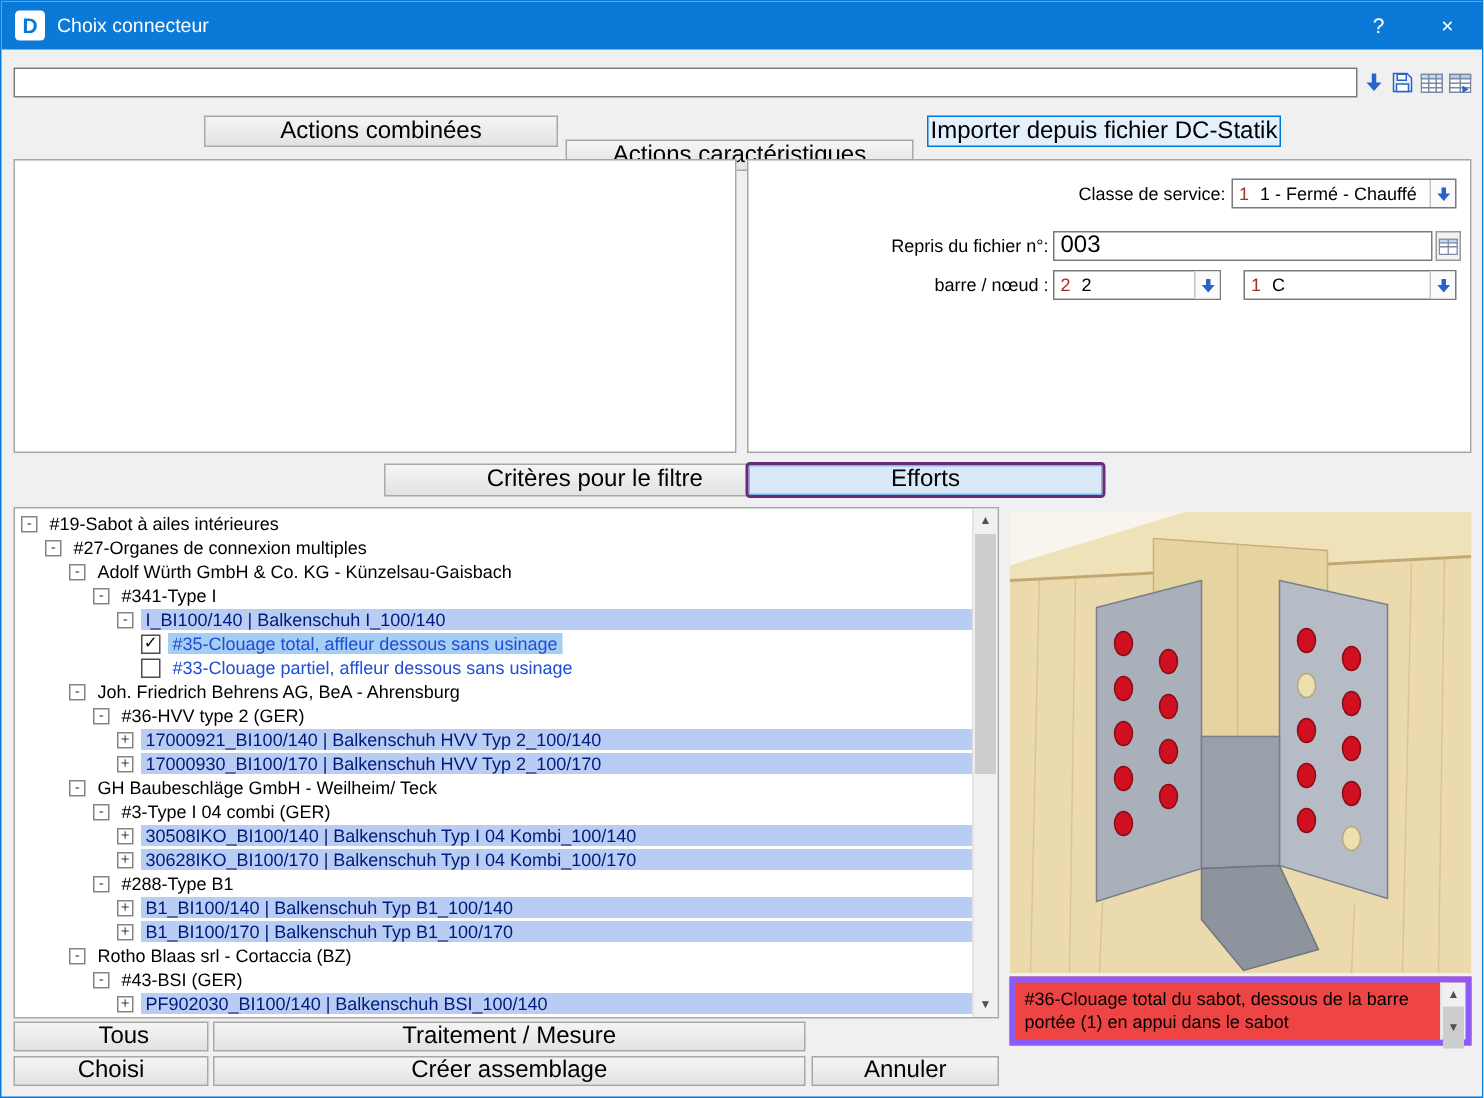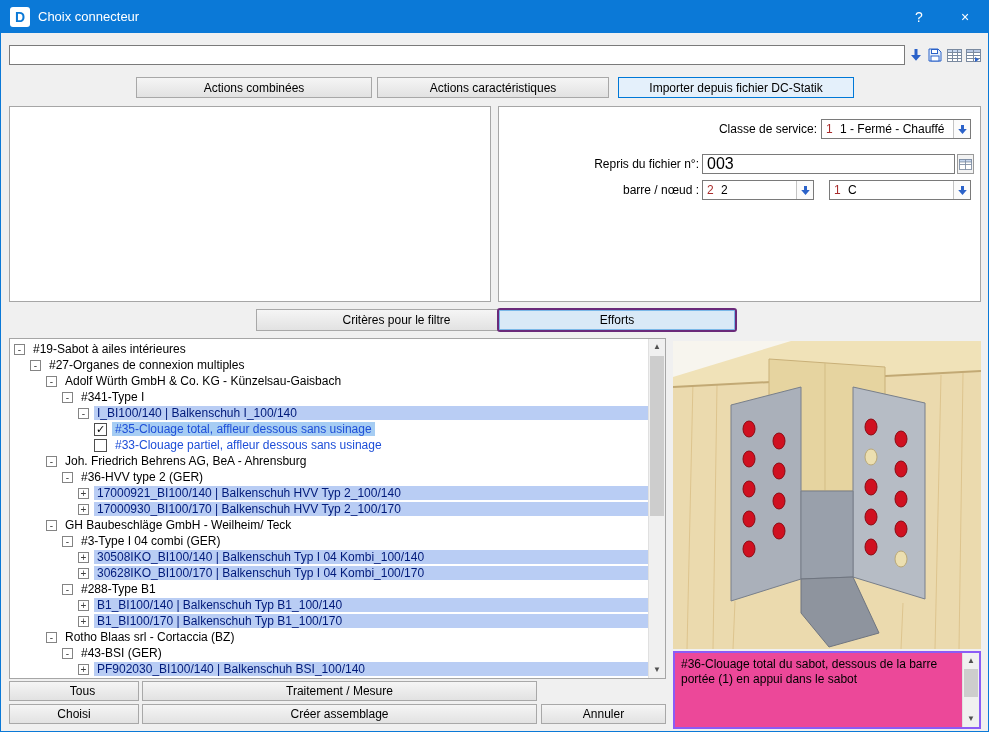--- a/index.html
+++ b/index.html
@@ -15,21 +15,21 @@
           border-radius:3px; color:#0b79d7; font-weight:bold; font-size:14px;
           text-align:center; line-height:20px; }
   .win-title { position:absolute; left:37px; top:0; height:32px; line-height:32px;
                color:#fff; font-size:13px; }
   .tb-btn { position:absolute; top:0; height:32px; line-height:32px; width:46px;
             text-align:center; color:#fff; font-size:14px; cursor:default; }
 
   
   .btn { position:absolute; display:flex; align-items:center; justify-content:center;
          background:linear-gradient(#f5f5f5,#e2e2e2); border:1px solid #a8a8a8;
-         font-size:12px; cursor:default; white-space:nowrap; }
+         font-size:16px; cursor:default; white-space:nowrap; }
   .btn.accent { background:#e4f0fb; border:1px solid #0078d7; }
   .btn.efforts { background:#d9e9f7; border:2px solid #6a2a7a; border-radius:3px;
                  box-shadow:inset 0 0 0 1px #79b7e8; }
 
   .field { position:absolute; border:1px solid #7a7a7a; background:#fff; padding:0 4px;
            font-family:"Liberation Sans", sans-serif; font-size:16px; }
   .lbl { position:absolute; text-align:right; line-height:20px; white-space:nowrap; }
 
   .panel { position:absolute; background:#fff; border:1px solid #a6a6a6; }
 
@@ -62,22 +62,22 @@
 
   
   .vscroll { position:absolute; top:0; right:0; bottom:0; width:17px; background:#f0f0f0;
              border-left:1px solid #e0e0e0; }
   .scroll-arrow { position:absolute; left:0; width:16px; height:16px; color:#505050;
                   font-size:8px; text-align:center; line-height:16px; }
   .scroll-thumb { position:absolute; left:1px; width:14px; background:#cdcdcd; }
 
   
   .preview { position:absolute; left:672px; top:340px; width:308px; height:308px; overflow:hidden; }
-  .caption-box { position:absolute; left:672px; top:650px; width:308px; height:78px;
-                 background:#ec4899; border:2px solid #8b5cf6; }
+  .caption-box { position:absolute; left:672px; top:650px; width:308px; height:46px;
+                 background:#ef4444; border:4px solid #8b5cf6; }
   .caption-text { position:absolute; left:0; top:0; right:17px; bottom:0; padding:4px 4px 4px 6px;
                   line-height:15px; overflow:hidden; }
 </style>
 </head>
 <body>
 
 <div class="window">
 
   <div class="titlebar">
     <div class="logo">D</div>
@@ -114,21 +114,21 @@
       <rect x="0.5" y="0.5" width="14" height="12" fill="#fff" stroke="#7a8aa0"></rect>
       <rect x="0.5" y="0.5" width="14" height="3" fill="#b9c9e4" stroke="#7a8aa0"></rect>
       <line x1="7.5" y1="0.5" x2="7.5" y2="12.5" stroke="#7a8aa0"></line>
       <line x1="0.5" y1="6.5" x2="14.5" y2="6.5" stroke="#7a8aa0"></line>
       <line x1="0.5" y1="9.5" x2="14.5" y2="9.5" stroke="#7a8aa0"></line>
       <path d="M9 8 l4 2.5 -4 2.5 z" fill="#2b62c9"></path>
     </svg>
   </div>
 
   <div class="btn" style="left:135px; top:76px; width:236px; height:21px;">Actions combinées</div>
-  <div class="btn" style="left:376px; top:76px; width:232px; height:21px;">Actions caractéristiques</div>
+  <div class="btn" style="left:376px; top:92px; width:232px; height:21px;">Actions caractéristiques</div>
   <div class="btn accent" style="left:617px; top:76px; width:236px; height:21px;">Importer depuis fichier DC-Statik</div>
 
   <div class="panel" style="left:8px; top:105px; width:482px; height:196px;"></div>
 
   <div class="panel" style="left:497px; top:105px; width:483px; height:196px;">
 
     <div class="lbl" style="left:0; top:12px; width:318px;">Classe de service:</div>
     <div class="combo" style="left:322px; top:12px; width:150px;">
       <span class="combo-idx">1</span>
       <span class="combo-val">1 - Fermé - Chauffé</span>

